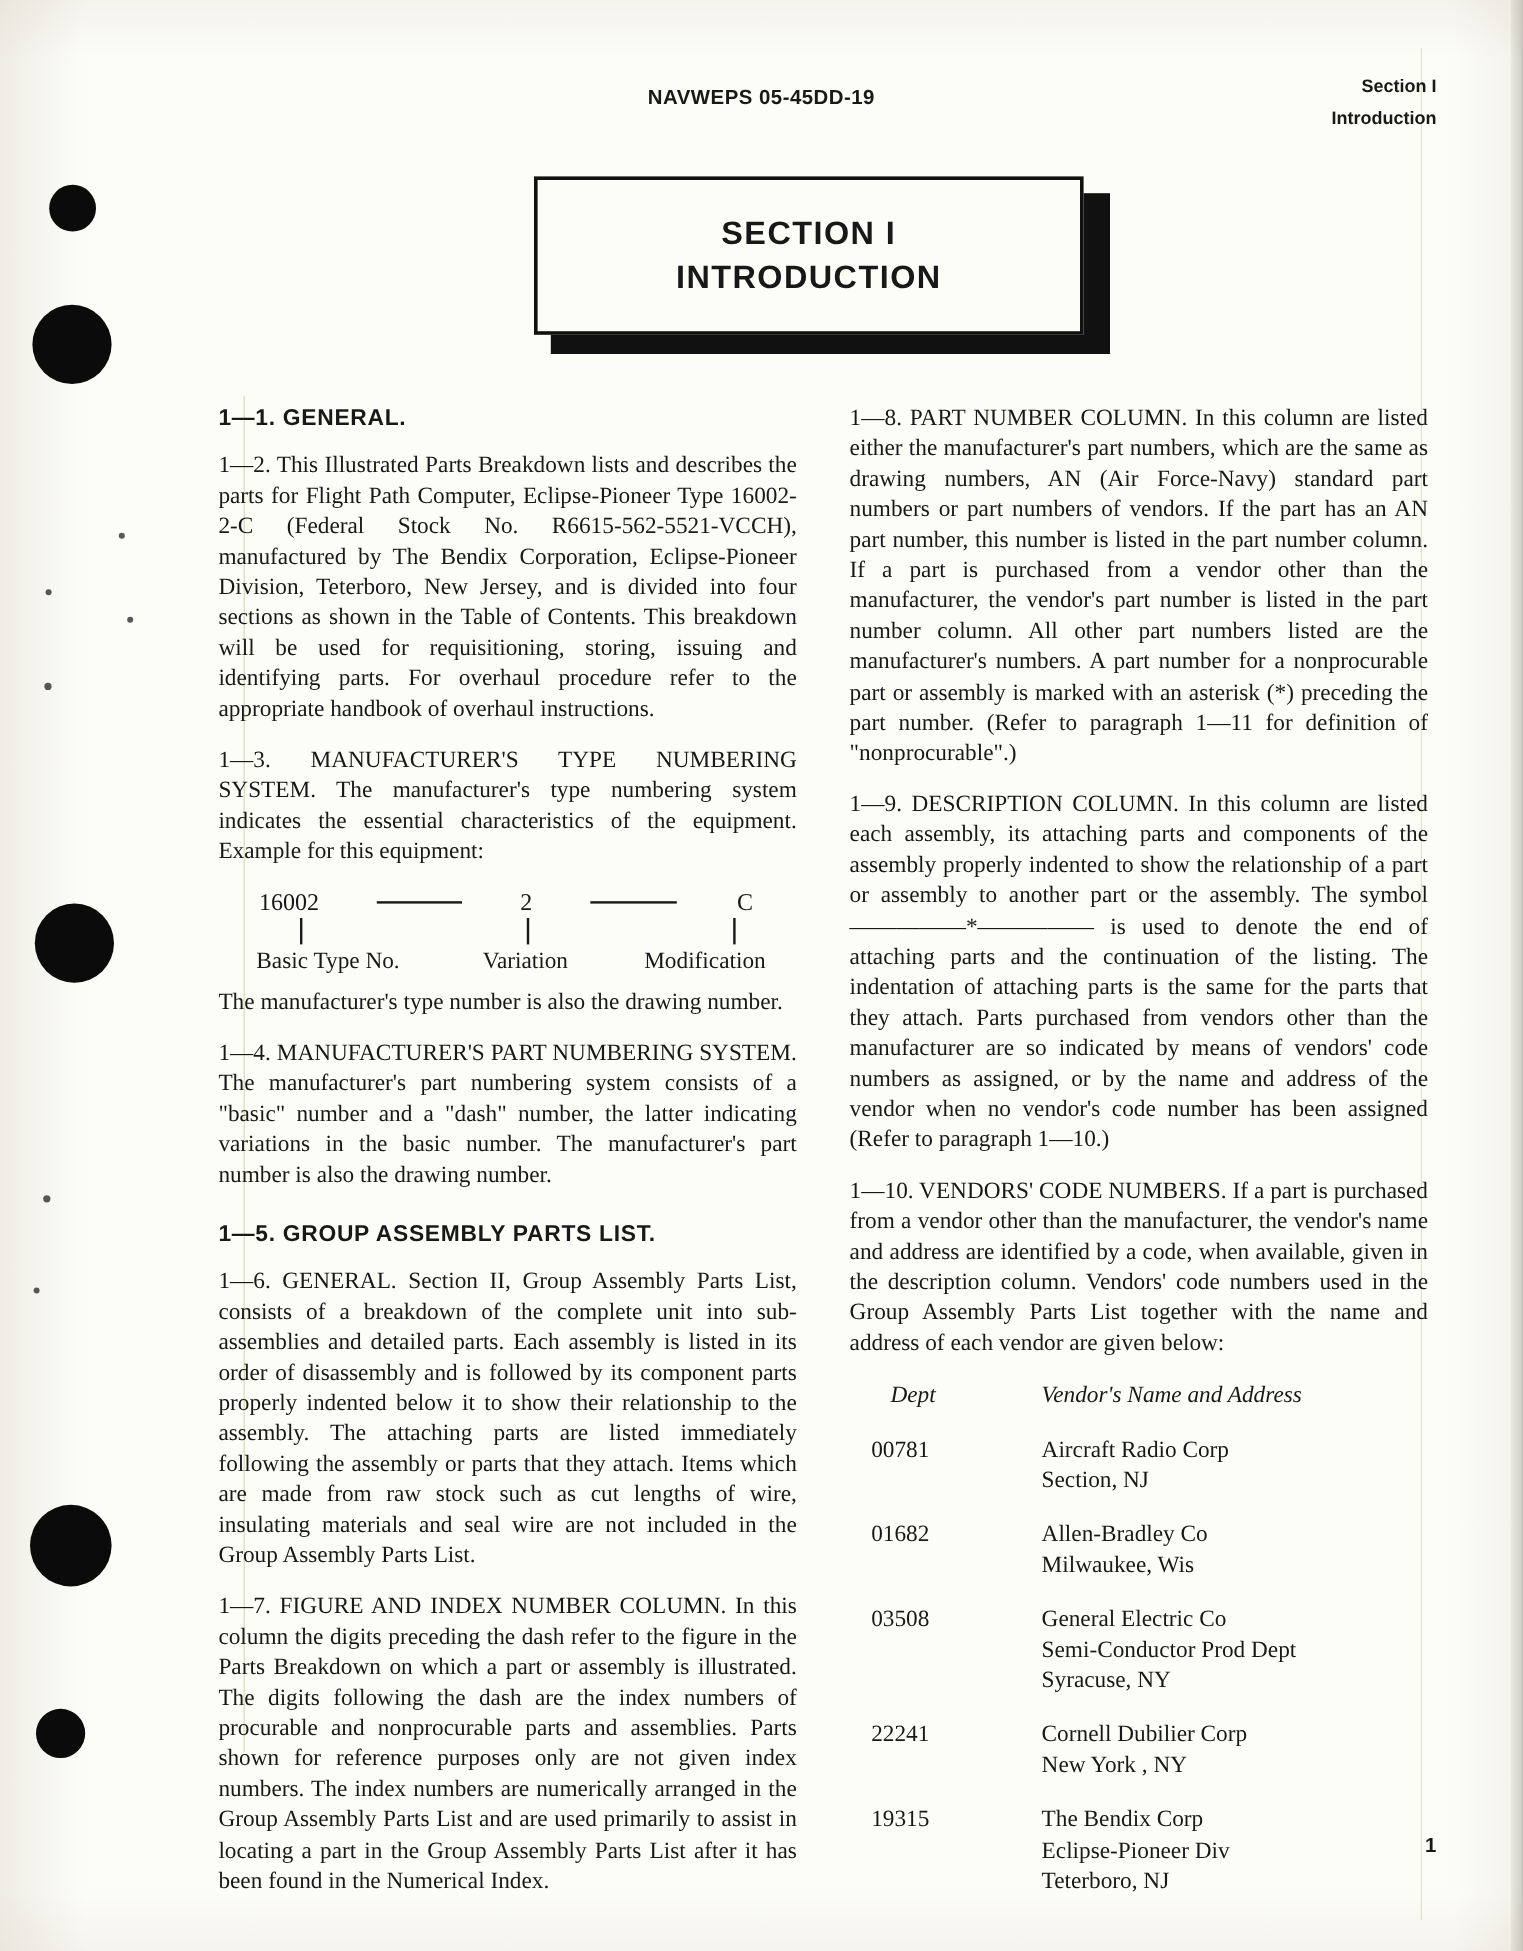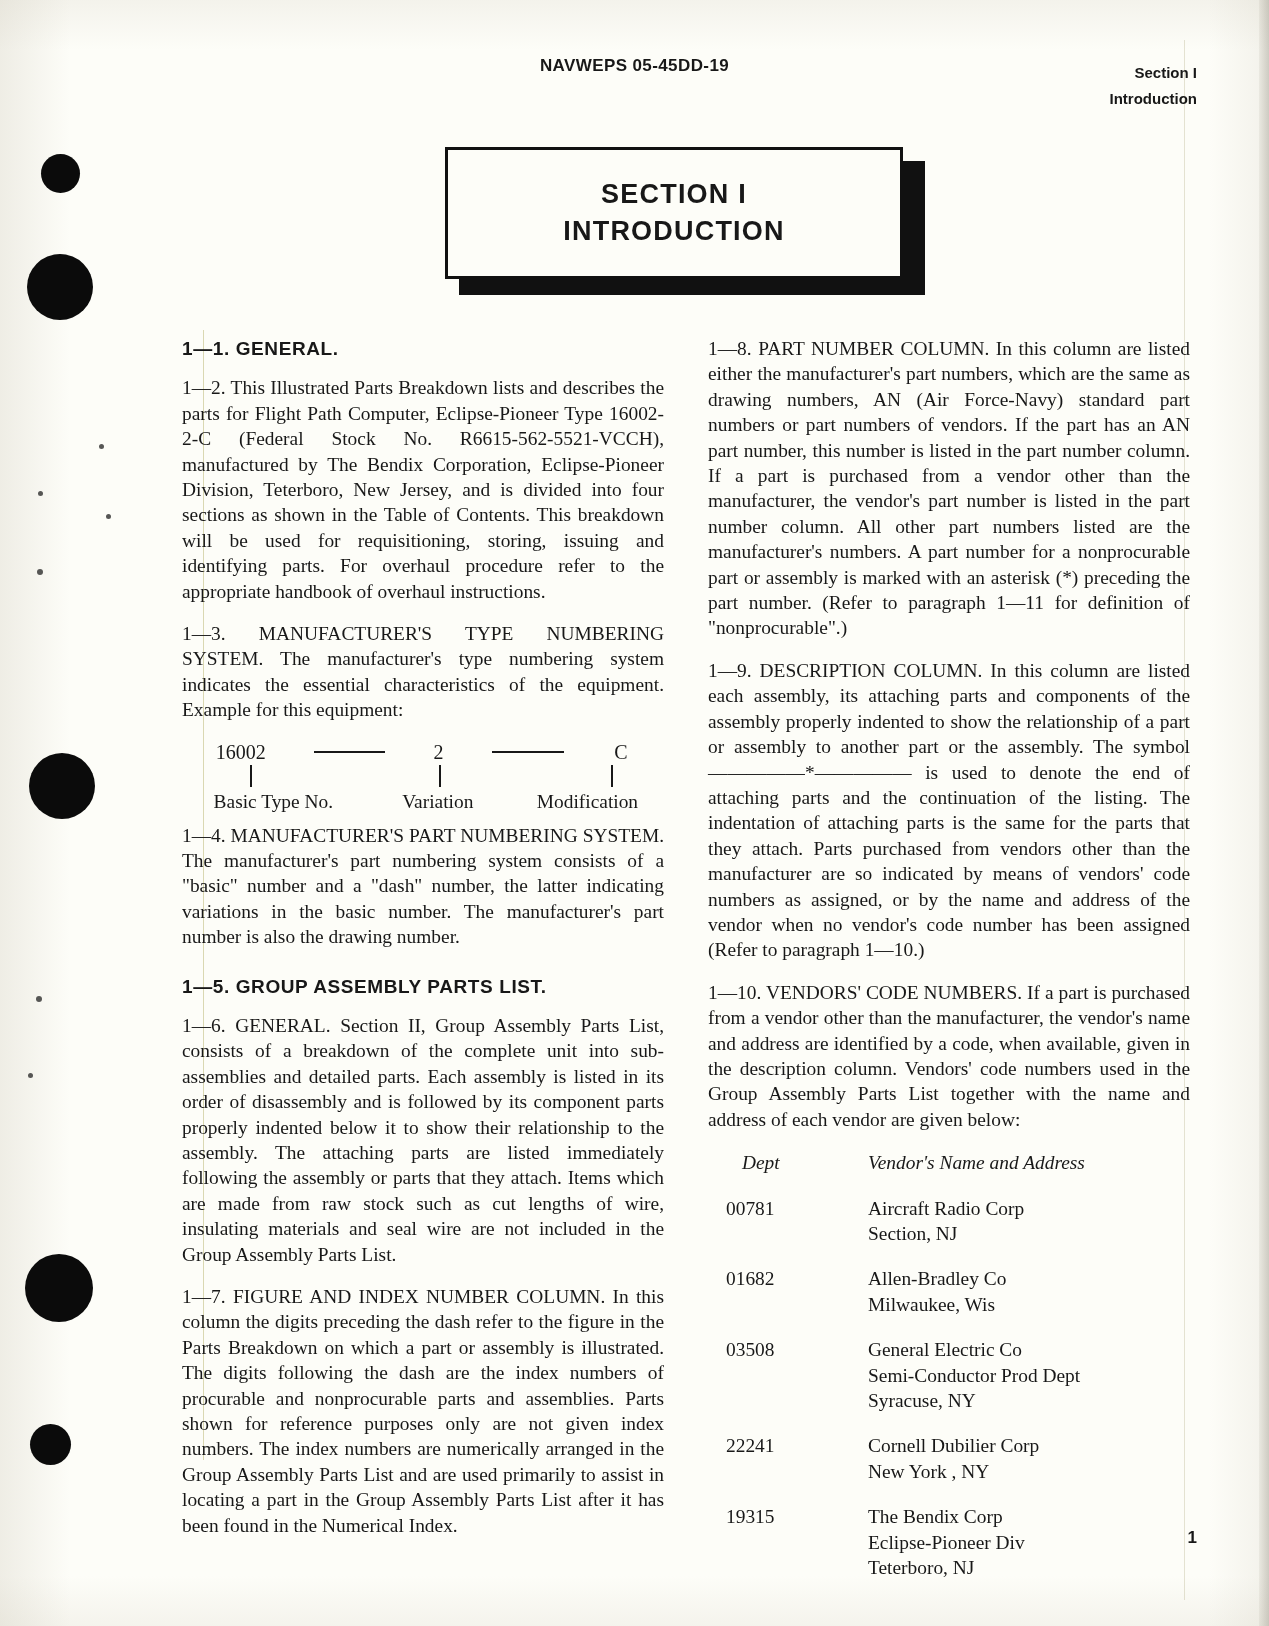--- a/index.html
+++ b/index.html
@@ -30,21 +30,21 @@
   .edge-strip {
     position: absolute;
     top: 0; right: 0;
     width: 10px; height: 1626px;
     background: linear-gradient(90deg, rgba(160,155,140,0.12), rgba(120,115,100,0.30));
   }
 
   
   .hdr-center {
     position: absolute;
-    top: 56px;
+    top: 72px;
     left: 0; right: 0;
     text-align: center;
     font-family: "Liberation Sans", "DejaVu Sans", sans-serif;
     font-weight: bold;
     font-size: 17px;
     letter-spacing: 0.4px;
   }
   .hdr-right {
     position: absolute;
     top: 60px;
@@ -294,20 +294,21 @@
             <i class="tn-tick"></i>
           </span>
       </div>
       <div class="tn-row3">
         <span class="tn-lbl tn-l1">Basic Type No.</span>
         <span class="tn-lbl tn-l2">Variation</span>
         <span class="tn-lbl tn-l3">Modification</span>
       </div>
     </div>
 
+    <p class="para">The manufacturer's type number is also the drawing number.</p>
 
     <p class="para">1—4. MANUFACTURER'S PART NUMBERING SYSTEM. The manufacturer's part numbering system consists of a "basic" number and a "dash" number, the latter indicating variations in the basic number. The manufacturer's part number is also the drawing number.</p>
 
     <div class="head-bold spaced">1—5.  GROUP ASSEMBLY PARTS LIST.</div>
 
     <p class="para">1—6. GENERAL. Section II, Group Assembly Parts List, consists of a breakdown of the complete unit into sub-assemblies and detailed parts. Each assembly is listed in its order of disassembly and is followed by its component parts properly indented below it to show their relationship to the assembly. The attaching parts are listed immediately following the assembly or parts that they attach. Items which are made from raw stock such as cut lengths of wire, insulating materials and seal wire are not included in the Group Assembly Parts List.</p>
 
     <p class="para">1—7. FIGURE AND INDEX NUMBER COLUMN. In this column the digits preceding the dash refer to the figure in the Parts Breakdown on which a part or assembly is illustrated. The digits following the dash are the index numbers of procurable and nonprocurable parts and assemblies. Parts shown for reference purposes only are not given index numbers. The index numbers are numerically arranged in the Group Assembly Parts List and are used primarily to assist in locating a part in the Group Assembly Parts List after it has been found in the Numerical Index.</p>
   </div>
 

